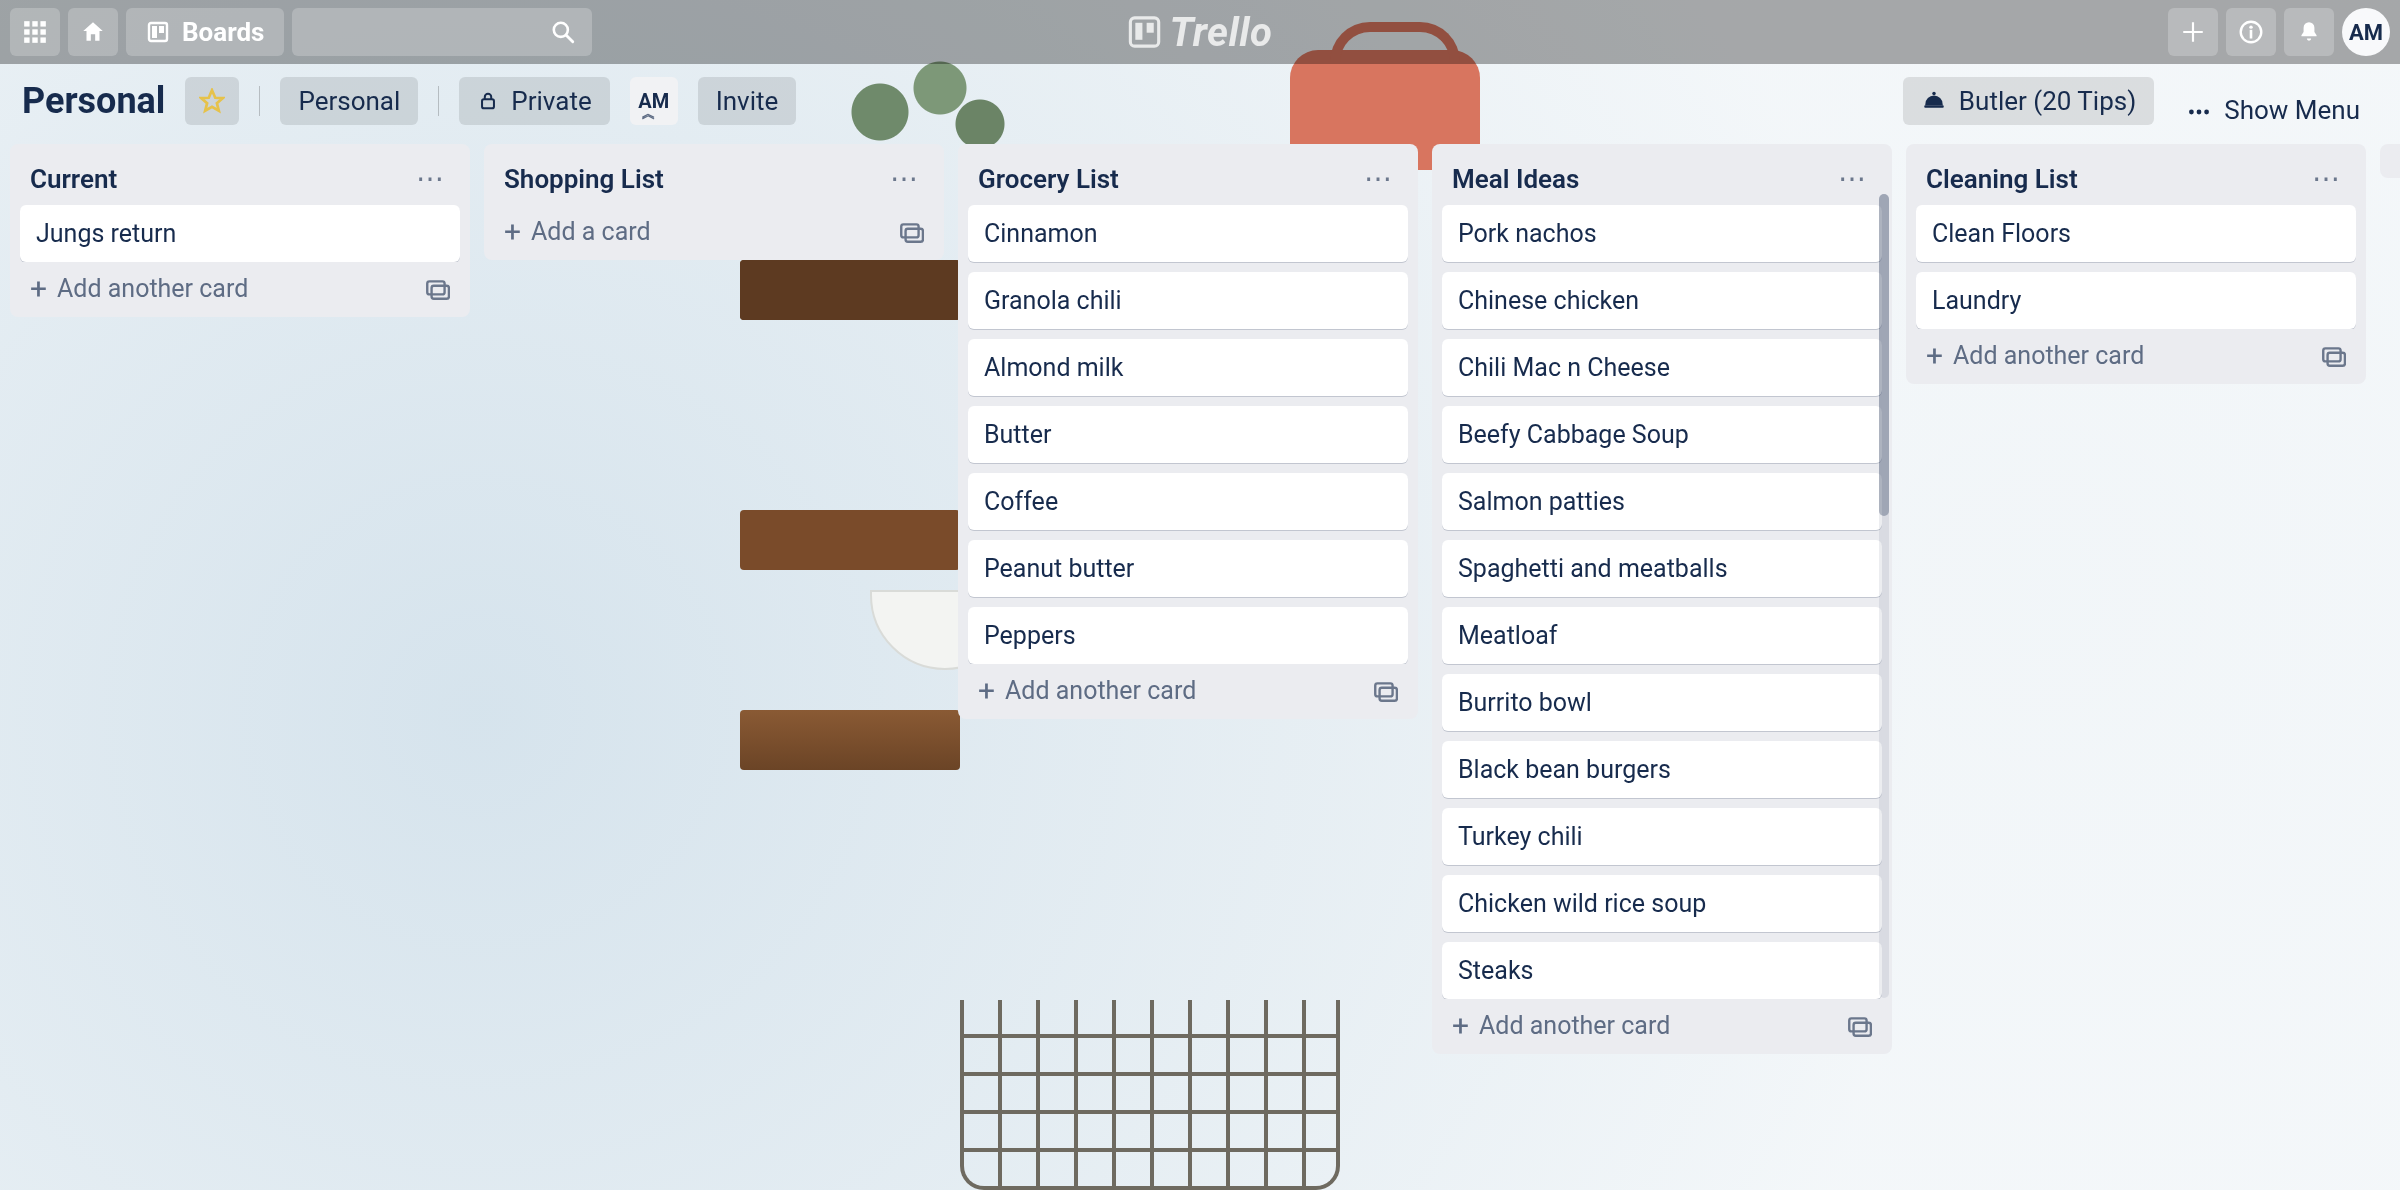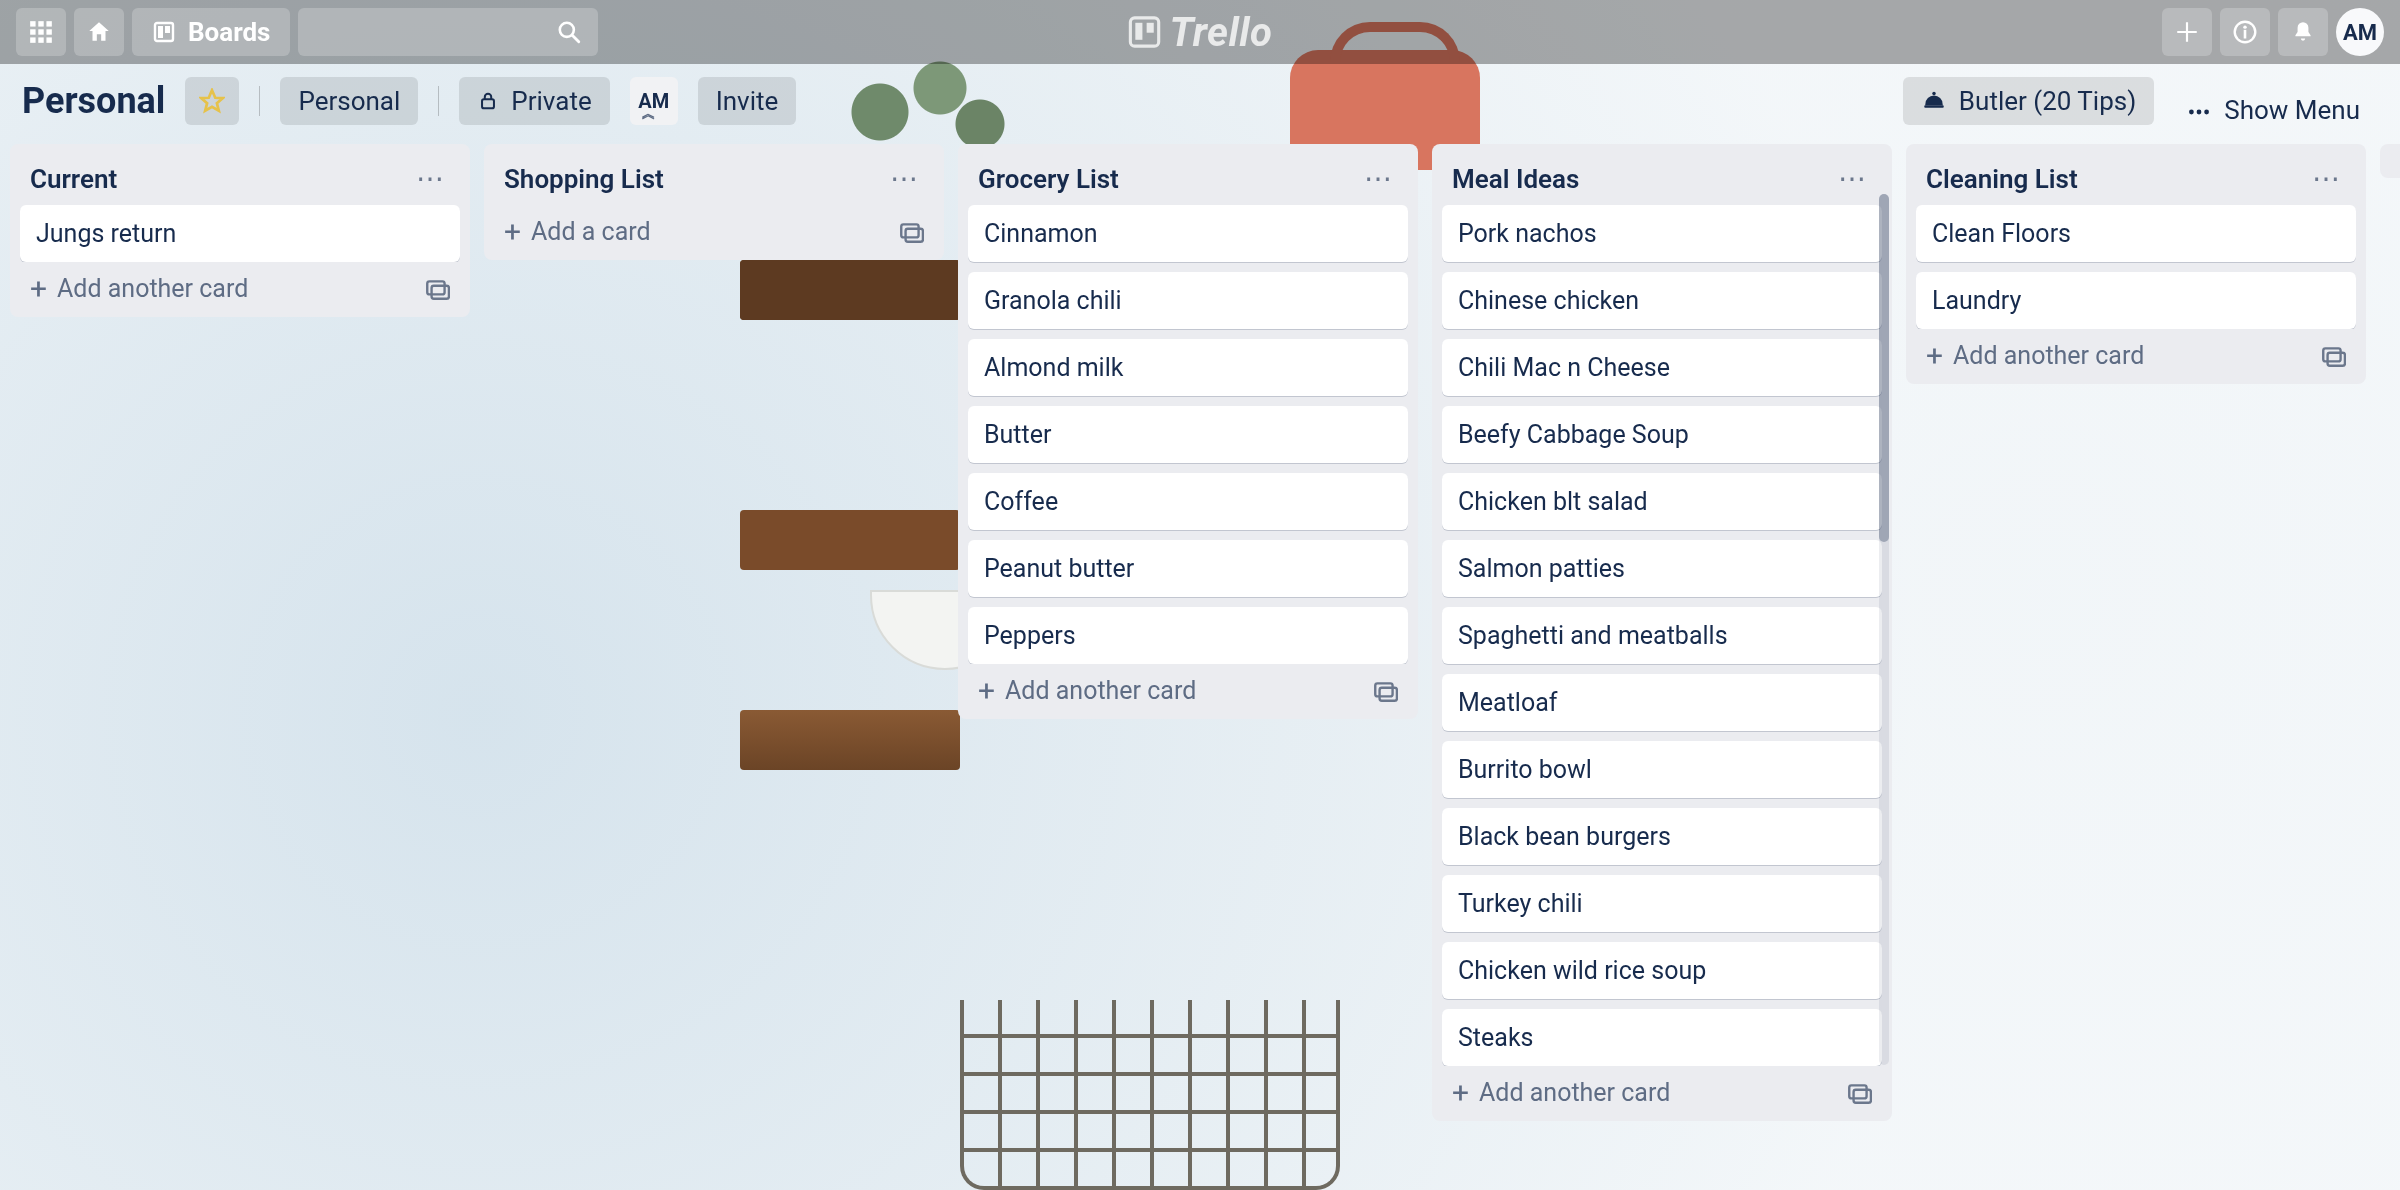--- a/index.html
+++ b/index.html
@@ -58,21 +58,21 @@
     z-index:-1;
   }
 
   
   .topbar {
     position: relative;
     height: 64px;
     background: rgba(0,0,0,.32);
     display: flex;
     align-items: center;
-    padding: 0 16px;
+    padding: 0 10px;
     gap: 8px;
     color: #fff;
   }
   .tb-btn {
     height: 48px; min-width: 48px;
     background: rgba(255,255,255,.22);
     border-radius: 6px;
     display: inline-flex; align-items: center; justify-content: center;
     padding: 0 12px;
     color: #fff; font-size: 26px; font-weight: 500;
@@ -349,21 +349,20 @@
       </div><div class="list" data-scroll="true">
         <div class="list-header">
           <div class="list-title">Meal Ideas</div>
           <div class="list-menu"><span>⋯</span></div>
         </div>
         <div class="cards">
           <div class="card">Pork nachos</div>
           <div class="card">Chinese chicken</div>
           <div class="card">Chili Mac n Cheese</div>
           <div class="card">Beefy Cabbage Soup</div>
-          <div class="card">Chicken blt salad</div>
           <div class="card">Salmon patties</div>
           <div class="card">Spaghetti and meatballs</div>
           <div class="card">Meatloaf</div>
           <div class="card">Burrito bowl</div>
           <div class="card">Black bean burgers</div>
           <div class="card">Turkey chili</div>
           <div class="card">Chicken wild rice soup</div>
           <div class="card">Steaks</div>
         </div>
         <div class="add-row">

